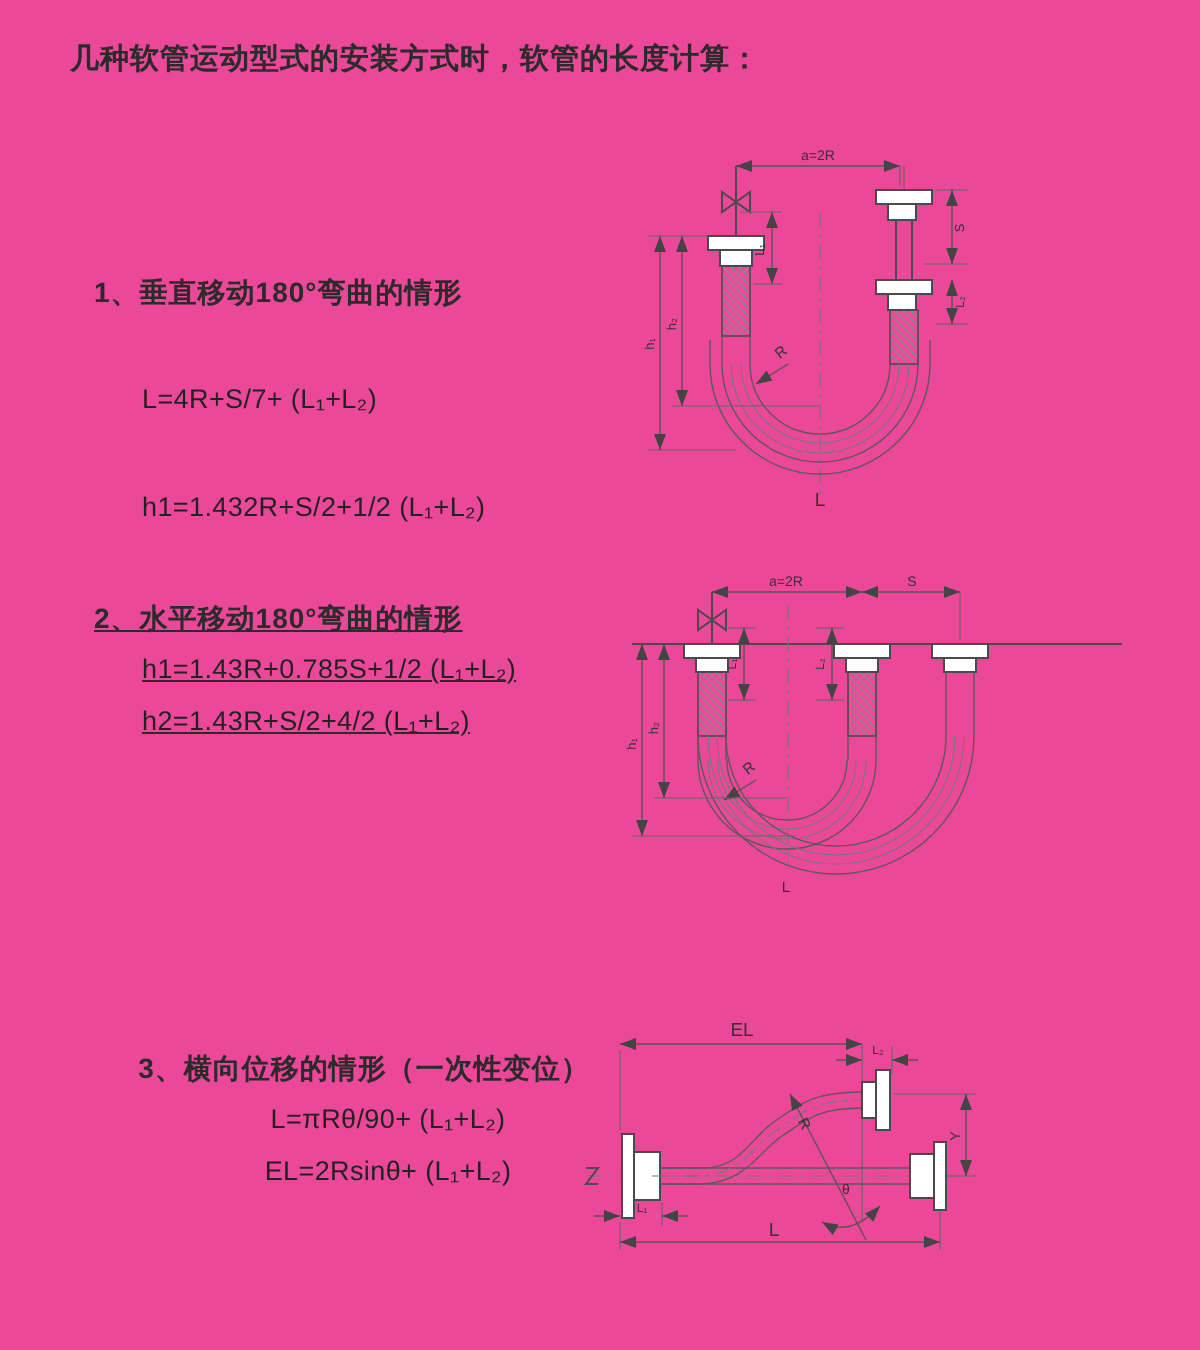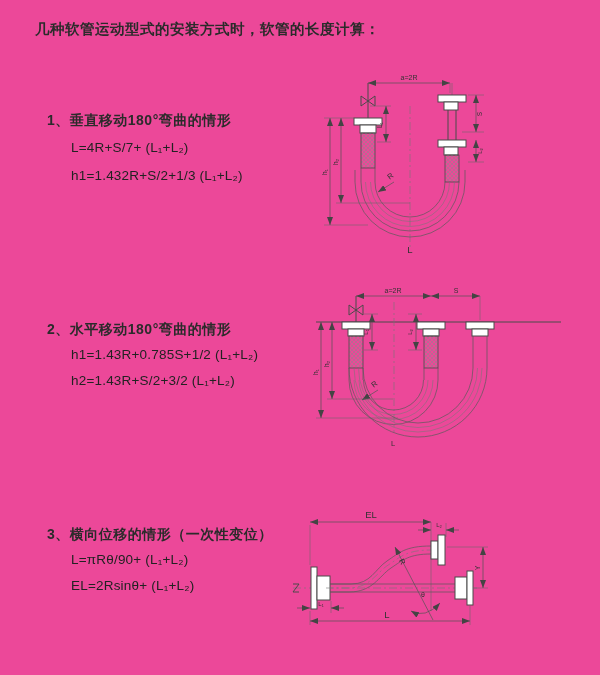--- a/index.html
+++ b/index.html
@@ -10,23 +10,23 @@
   .doc-title{
     position:absolute;left:35px;top:20px;font-size:14.5px;font-weight:bold;
     letter-spacing:0.5px;white-space:nowrap;
   }
   .section{position:absolute;left:47px;width:270px;}
   .section .heading{font-size:14px;font-weight:bold;letter-spacing:0.5px;white-space:nowrap;}
   .section .formula{
     font-size:13.5px;font-weight:500;padding-left:24px;white-space:nowrap;
     letter-spacing:0.2px;color:#222;
   }
-  #sec1{top:106px;} #sec1 .heading,#sec1 .formula{line-height:28px;}
-  #sec2{top:316px;} #sec2 .heading,#sec2 .formula{line-height:26px;}
-  #sec3{top:521px;} #sec3 .heading,#sec3 .formula{line-height:26px;}
+  #sec1{top:106px;} #sec1 .heading,#sec1 .formula{line-height:28px;margin-top:26px;}
+  #sec2{top:296px;text-decoration:underline;} #sec2 .heading,#sec2 .formula{line-height:26px;}
+  #sec3{top:521px;} #sec3 .heading,#sec3 .formula{line-height:26px;text-align:center;}
   .diag{position:absolute;}
   #diag1{left:310px;top:70px;}
   #diag2{left:308px;top:282px;}
   #diag3{left:283px;top:503px;}
   svg{display:block;}
   svg text{font-family:"Liberation Sans","DejaVu Sans",sans-serif;fill:#333;}
   .part{stroke:#4a4a4a;stroke-width:1;fill:none;}
   .partw{stroke:#4a4a4a;stroke-width:1;fill:#fff;}
   .dim{stroke:#555;stroke-width:0.7;fill:none;}
   .ext{stroke:#666;stroke-width:0.55;fill:none;}
@@ -36,27 +36,27 @@
 </head>
 <body>
 
 <div class="page">
 
   <div class="doc-title">几种软管运动型式的安装方式时，软管的长度计算：</div>
 
   <div class="section" id="sec1">
     <div class="heading">1、垂直移动180°弯曲的情形</div>
     <div class="formula">L=4R+S/7+ (L₁+L₂)</div>
-    <div class="formula">h1=1.432R+S/2+1/3 (L₁+L₂)</div>
+    <div class="formula">h1=1.432R+S/2+1/2 (L₁+L₂)</div>
   </div>
 
   <div class="section" id="sec2">
     <div class="heading">2、水平移动180°弯曲的情形</div>
     <div class="formula">h1=1.43R+0.785S+1/2 (L₁+L₂)</div>
-    <div class="formula">h2=1.43R+S/2+3/2 (L₁+L₂)</div>
+    <div class="formula">h2=1.43R+S/2+4/2 (L₁+L₂)</div>
   </div>
 
   <div class="section" id="sec3">
     <div class="heading">3、横向位移的情形（一次性变位）</div>
     <div class="formula">L=πRθ/90+ (L₁+L₂)</div>
     <div class="formula">EL=2Rsinθ+ (L₁+L₂)</div>
   </div>
 
   <div class="diag" id="diag1">
     <svg width="285" height="195" viewBox="0 0 285 195">

